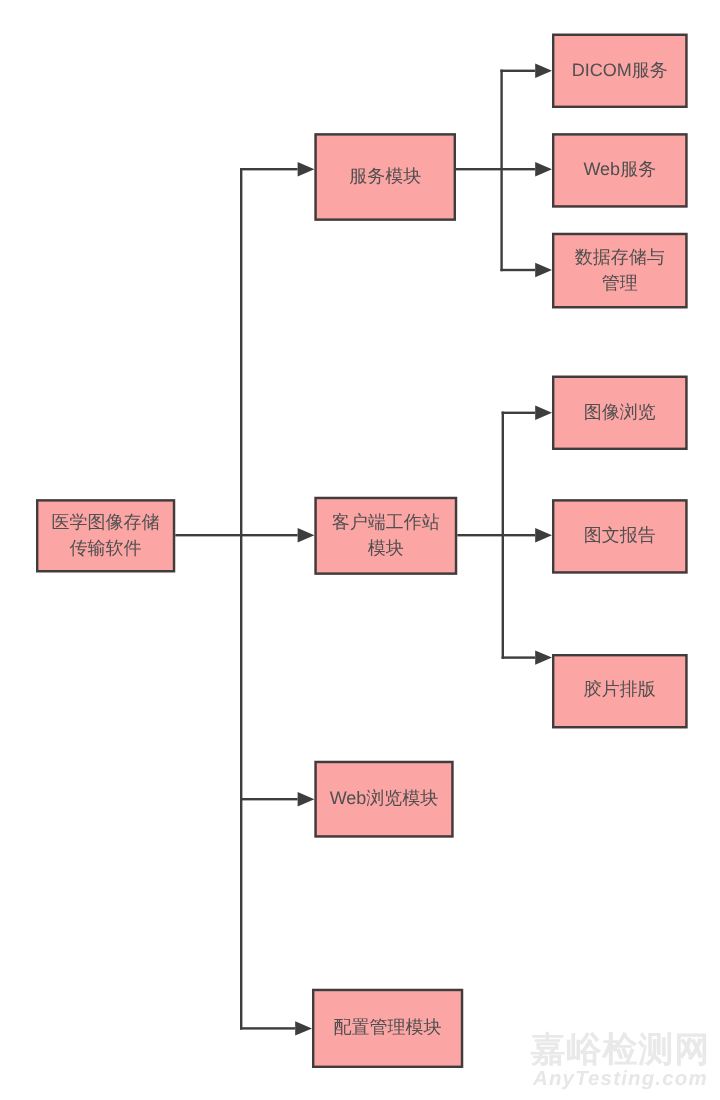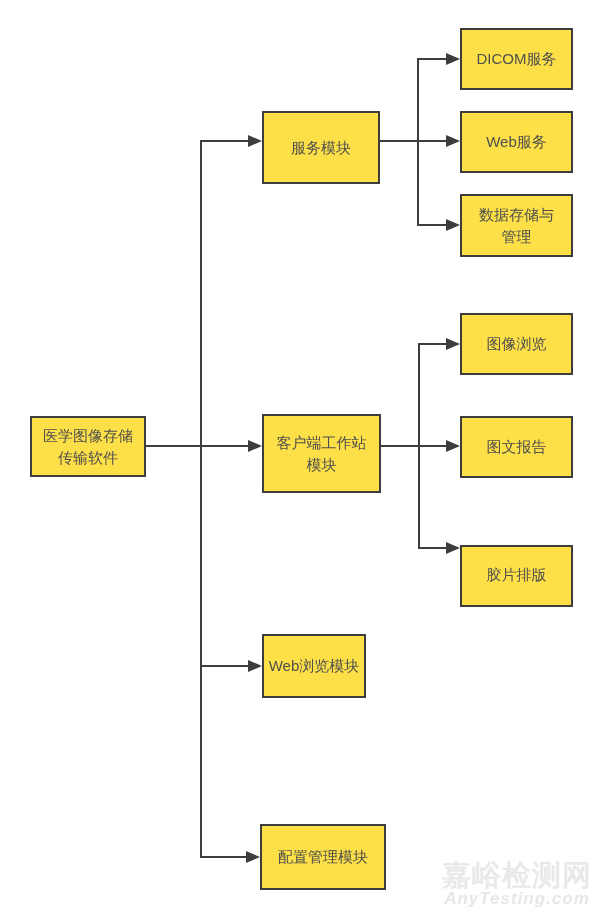--- a/index.html
+++ b/index.html
@@ -12,21 +12,21 @@
     position: relative;
     width: 600px;
     height: 917px;
     background: #ffffff;
     overflow: hidden;
   }
   .node {
     position: absolute;
     box-sizing: border-box;
     border: 2px solid #3d3d3d;
-    background: #fde047;
+    background: #fca5a5;
     color: #4f4f4f;
     font-size: 15px;
     line-height: 1.45;
     display: flex;
     align-items: center;
     justify-content: center;
     text-align: center;
     white-space: pre-line;
   }
   .line {
@@ -97,23 +97,23 @@
   <div class="arrow" style="left:446px; top:135px;"></div>
   <div class="arrow" style="left:446px; top:219px;"></div>
   <div class="arrow" style="left:446px; top:338px;"></div>
   <div class="arrow" style="left:446px; top:440px;"></div>
   <div class="arrow" style="left:446px; top:542px;"></div>
 
   <div class="node" style="left:30px; top:416px; width:116px; height:61px;">医学图像存储
 传输软件</div>
 
   <div class="node" style="left:262px; top:111px; width:118px; height:73px;">服务模块</div>
-  <div class="node" style="left:262px; top:414px; width:119px; height:79px;">客户端工作站
+  <div class="node" style="left:262px; top:414px; width:119px; height:65px;">客户端工作站
 模块</div>
-  <div class="node" style="left:262px; top:634px; width:104px; height:64px;">Web浏览模块</div>
+  <div class="node" style="left:262px; top:634px; width:116px; height:64px;">Web浏览模块</div>
   <div class="node" style="left:260px; top:824px; width:126px; height:66px;">配置管理模块</div>
 
   <div class="node" style="left:460px; top:28px; width:113px; height:62px;">DICOM服务</div>
   <div class="node" style="left:460px; top:111px; width:113px; height:62px;">Web服务</div>
   <div class="node" style="left:460px; top:194px; width:113px; height:63px;">数据存储与
 管理</div>
   <div class="node" style="left:460px; top:313px; width:113px; height:62px;">图像浏览</div>
   <div class="node" style="left:460px; top:416px; width:113px; height:62px;">图文报告</div>
   <div class="node" style="left:460px; top:545px; width:113px; height:62px;font-family:Liberation Serif, serif;">胶片排版</div>
 

